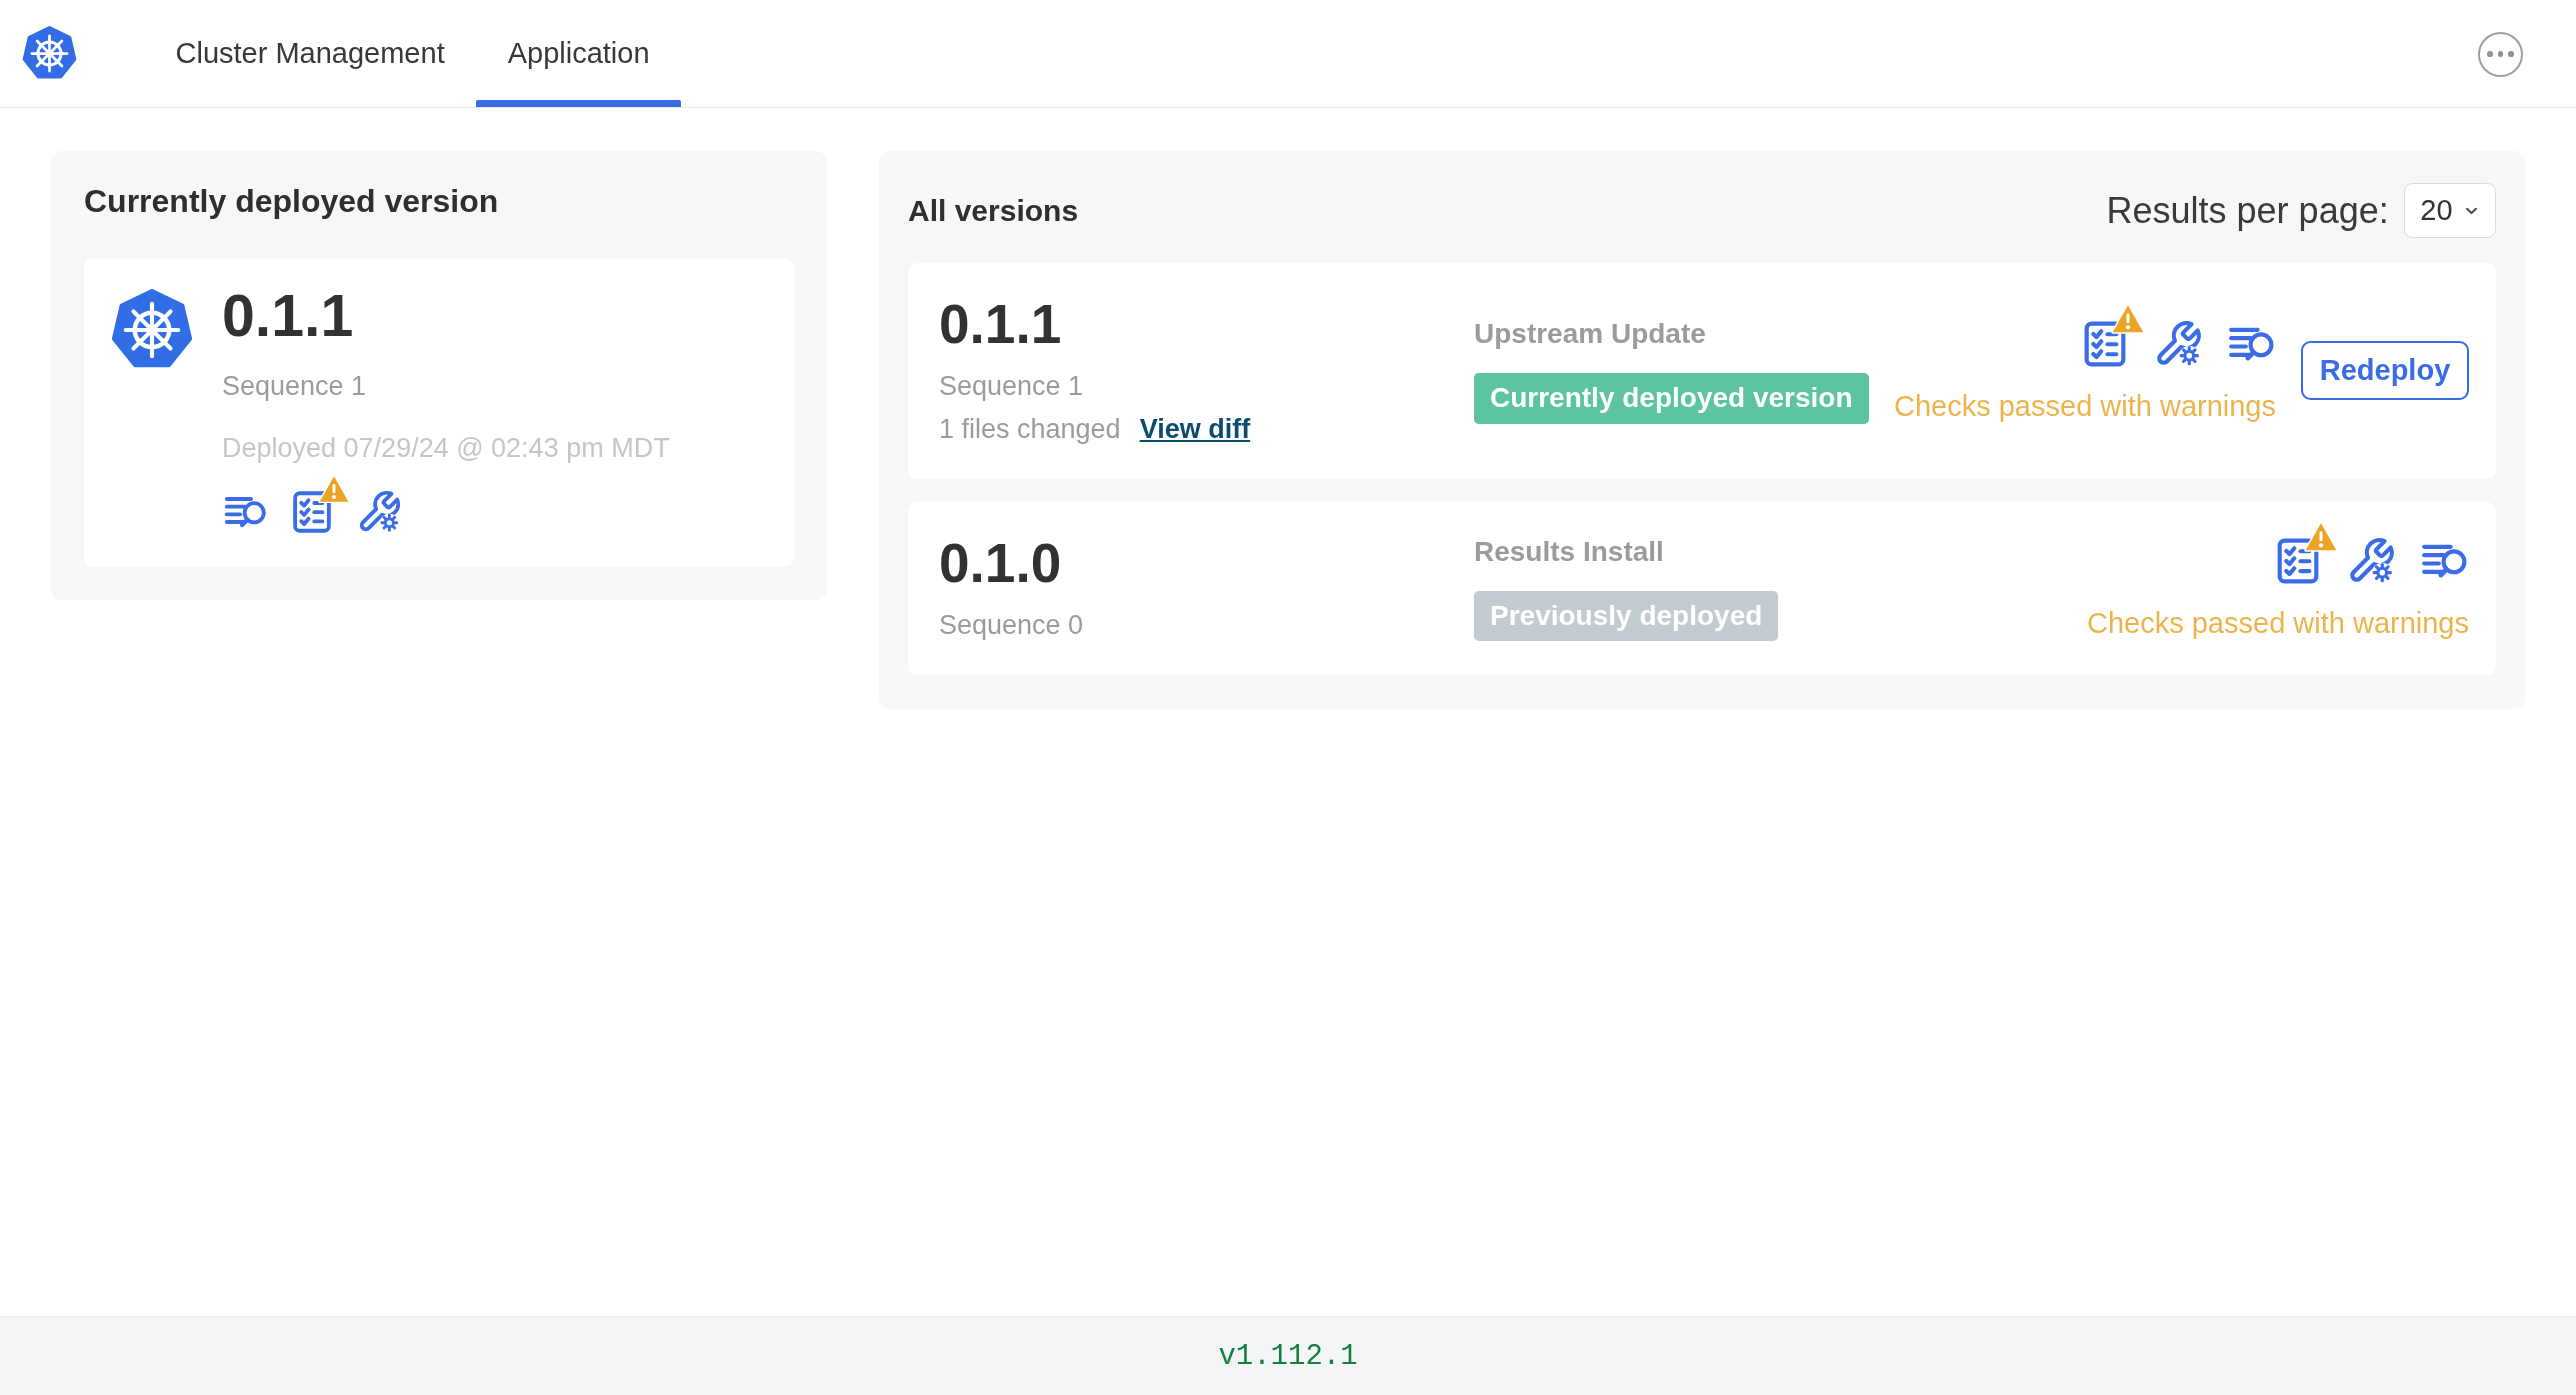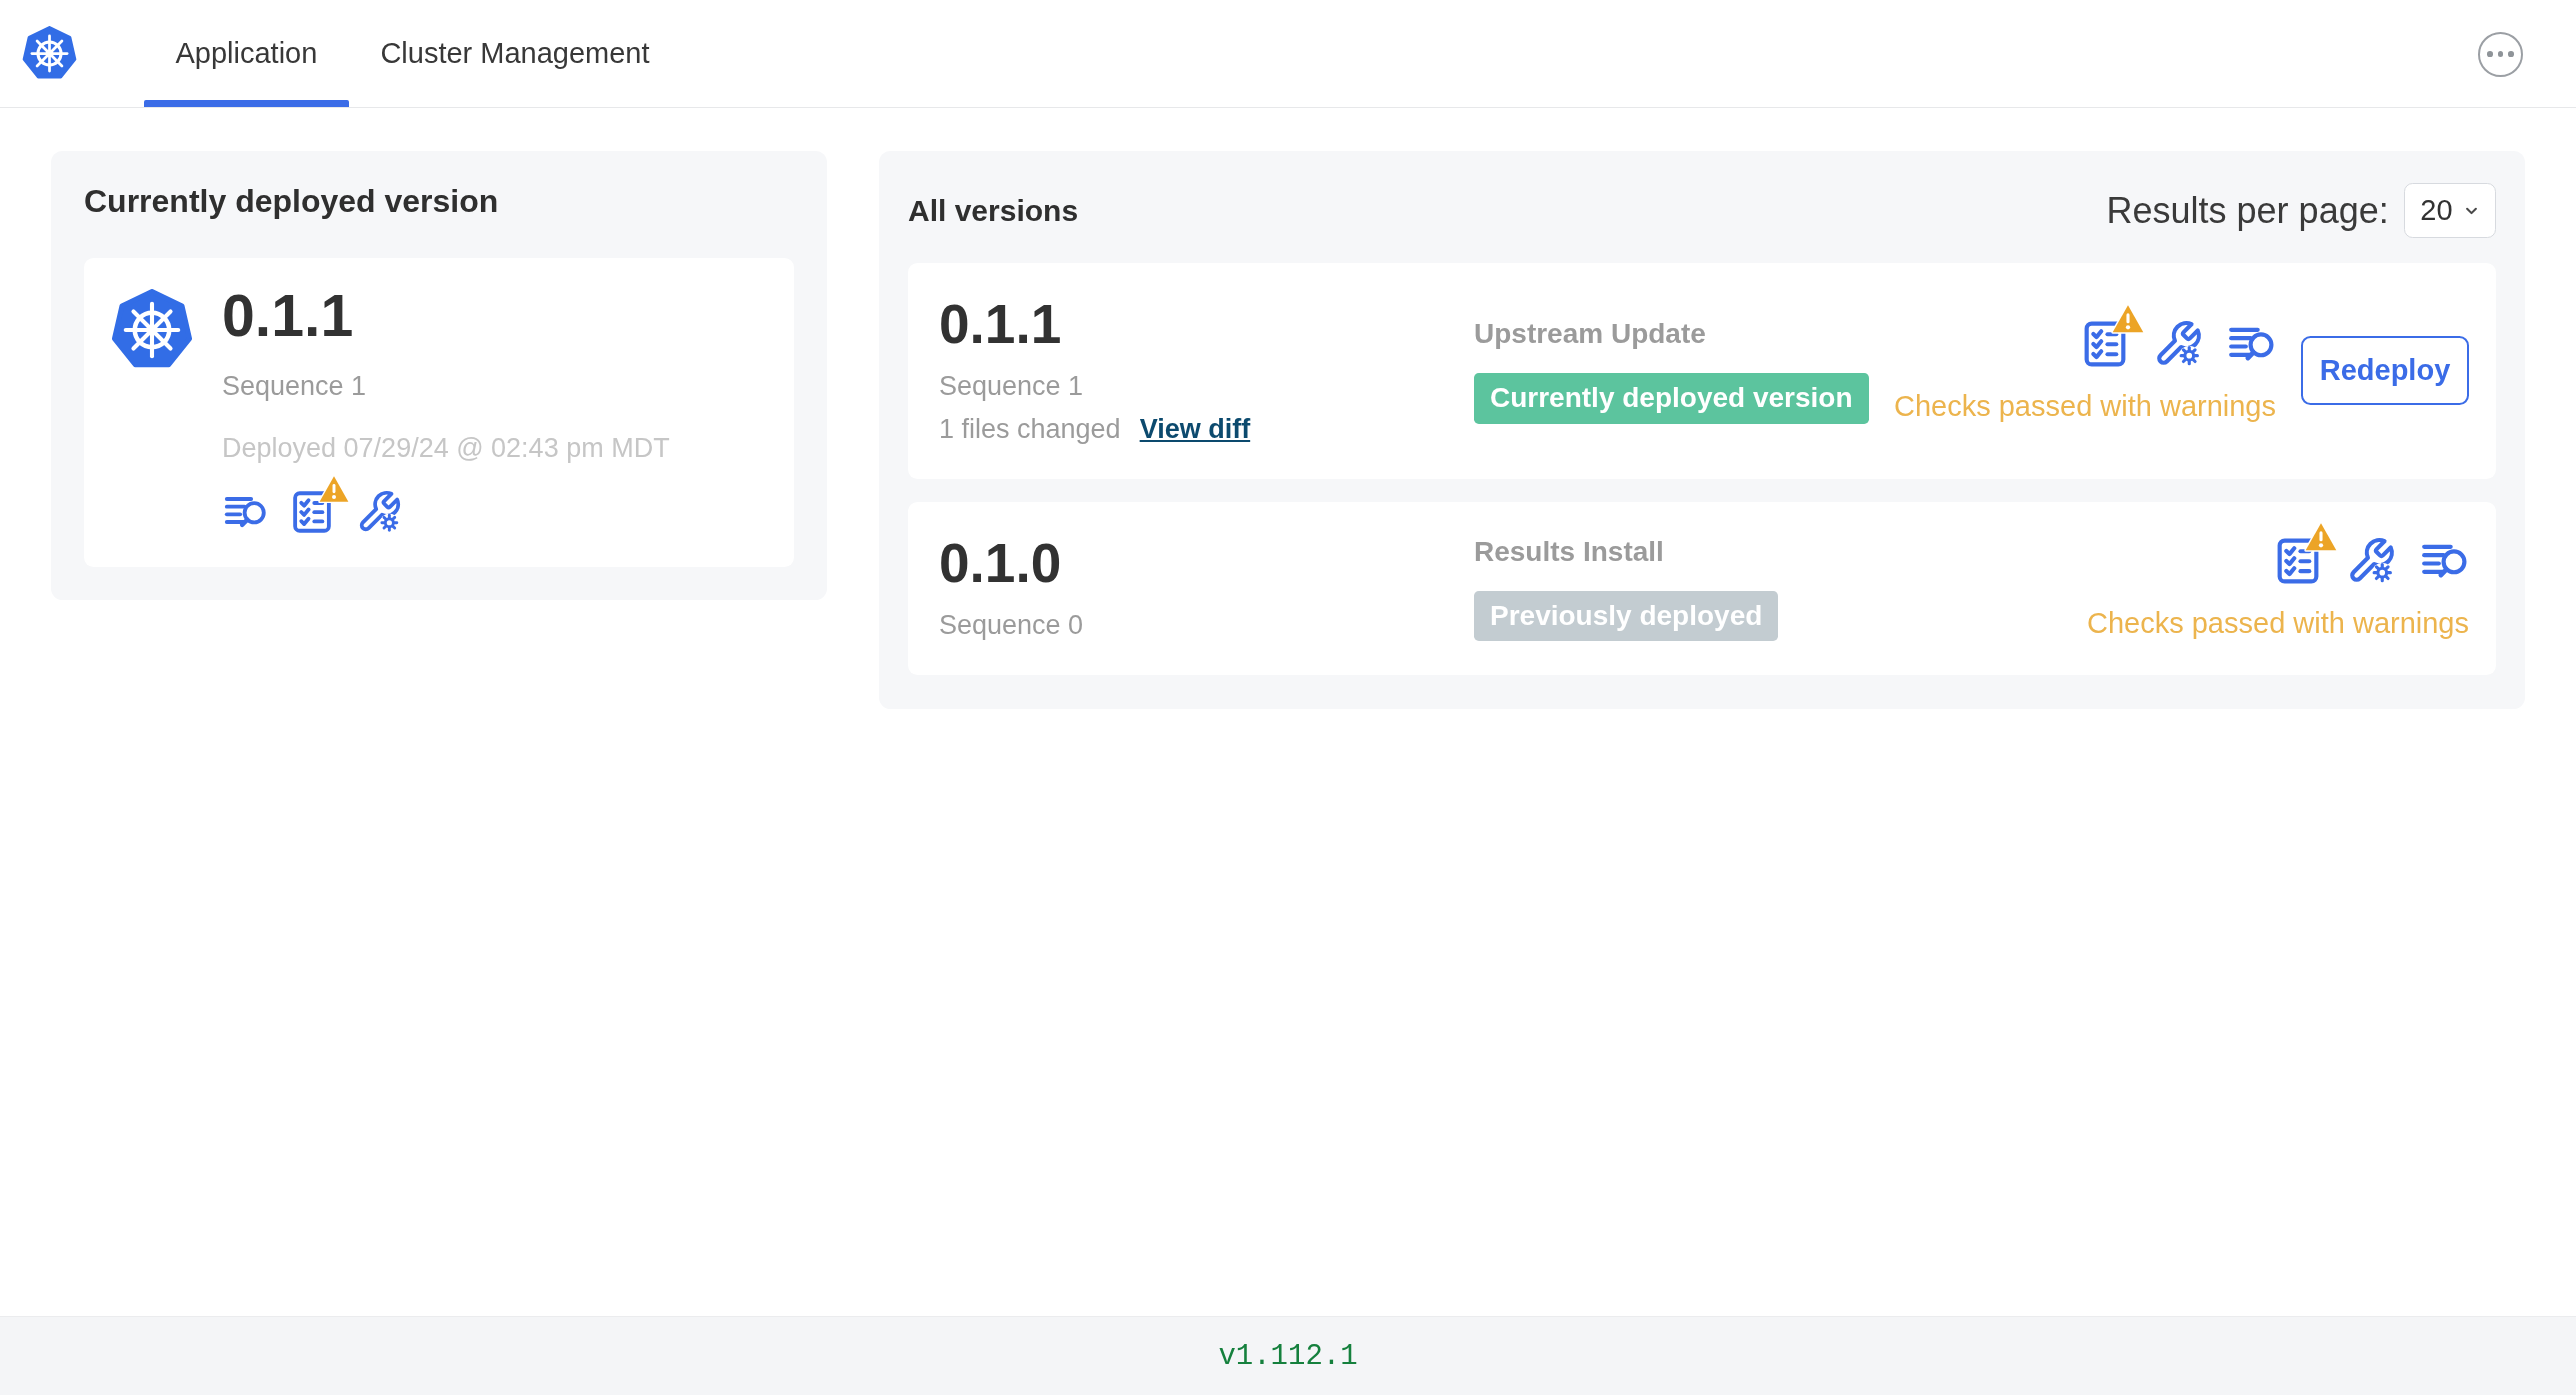--- a/index.html
+++ b/index.html
@@ -106,21 +106,21 @@
     font-size:28px; font-weight:700; color:#fff; line-height:1.2;
   }
   .badge.green { background:#5cc49e; }
   .badge.gray  { background:#c3ccd1; }
   .v-right { margin-left:auto; display:flex; align-items:center; gap:25px; }
   .icons-col { display:flex; flex-direction:column; align-items:flex-end; gap:21px; }
   .icons-col .icon-row { margin-top:0; gap:23px; }
   .warn-text { font-size:29px; font-weight:400; color:#ecb44d; white-space:nowrap; }
   .btn-outline {
     background:#fff; color:#3b6ce7; border:2.9px solid #3b6ce7; border-radius:9.5px;
-    width:168px; height:69px; font-size:29px; font-weight:700; cursor:pointer; font-family:inherit;
+    width:168px; height:59px; font-size:29px; font-weight:700; cursor:pointer; font-family:inherit;
   }
 
   
   .aicon { position:relative; display:inline-flex; cursor:pointer; }
   .aicon svg.main-glyph { display:block; }
   .warn-tri { position:absolute; top:-15.3px; right:-15.3px; }
 
   
   .footer {
     height:80px; background:#f4f5f7; border-top:1px solid #ebecee; flex-shrink:0;
@@ -194,25 +194,25 @@
 
 <div class="page">
 
   <header class="app-header">
     <div class="logo-wrap">
       <svg viewBox="0 0 100 100" width="55" height="55">
           <use href="#def-k8s-logo"></use>
         </svg>
     </div>
     <nav class="header-tabs">
+      <div class="header-tab">
+        <span>Cluster Management</span>
+      </div>
       <div class="header-tab active">
         <span>Application</span>
-      </div>
-      <div class="header-tab">
-        <span>Cluster Management</span>
       </div>
     </nav>
     <button class="more-btn">
       <i></i>
         <i></i>
         <i></i>
     </button>
   </header>
 
 

